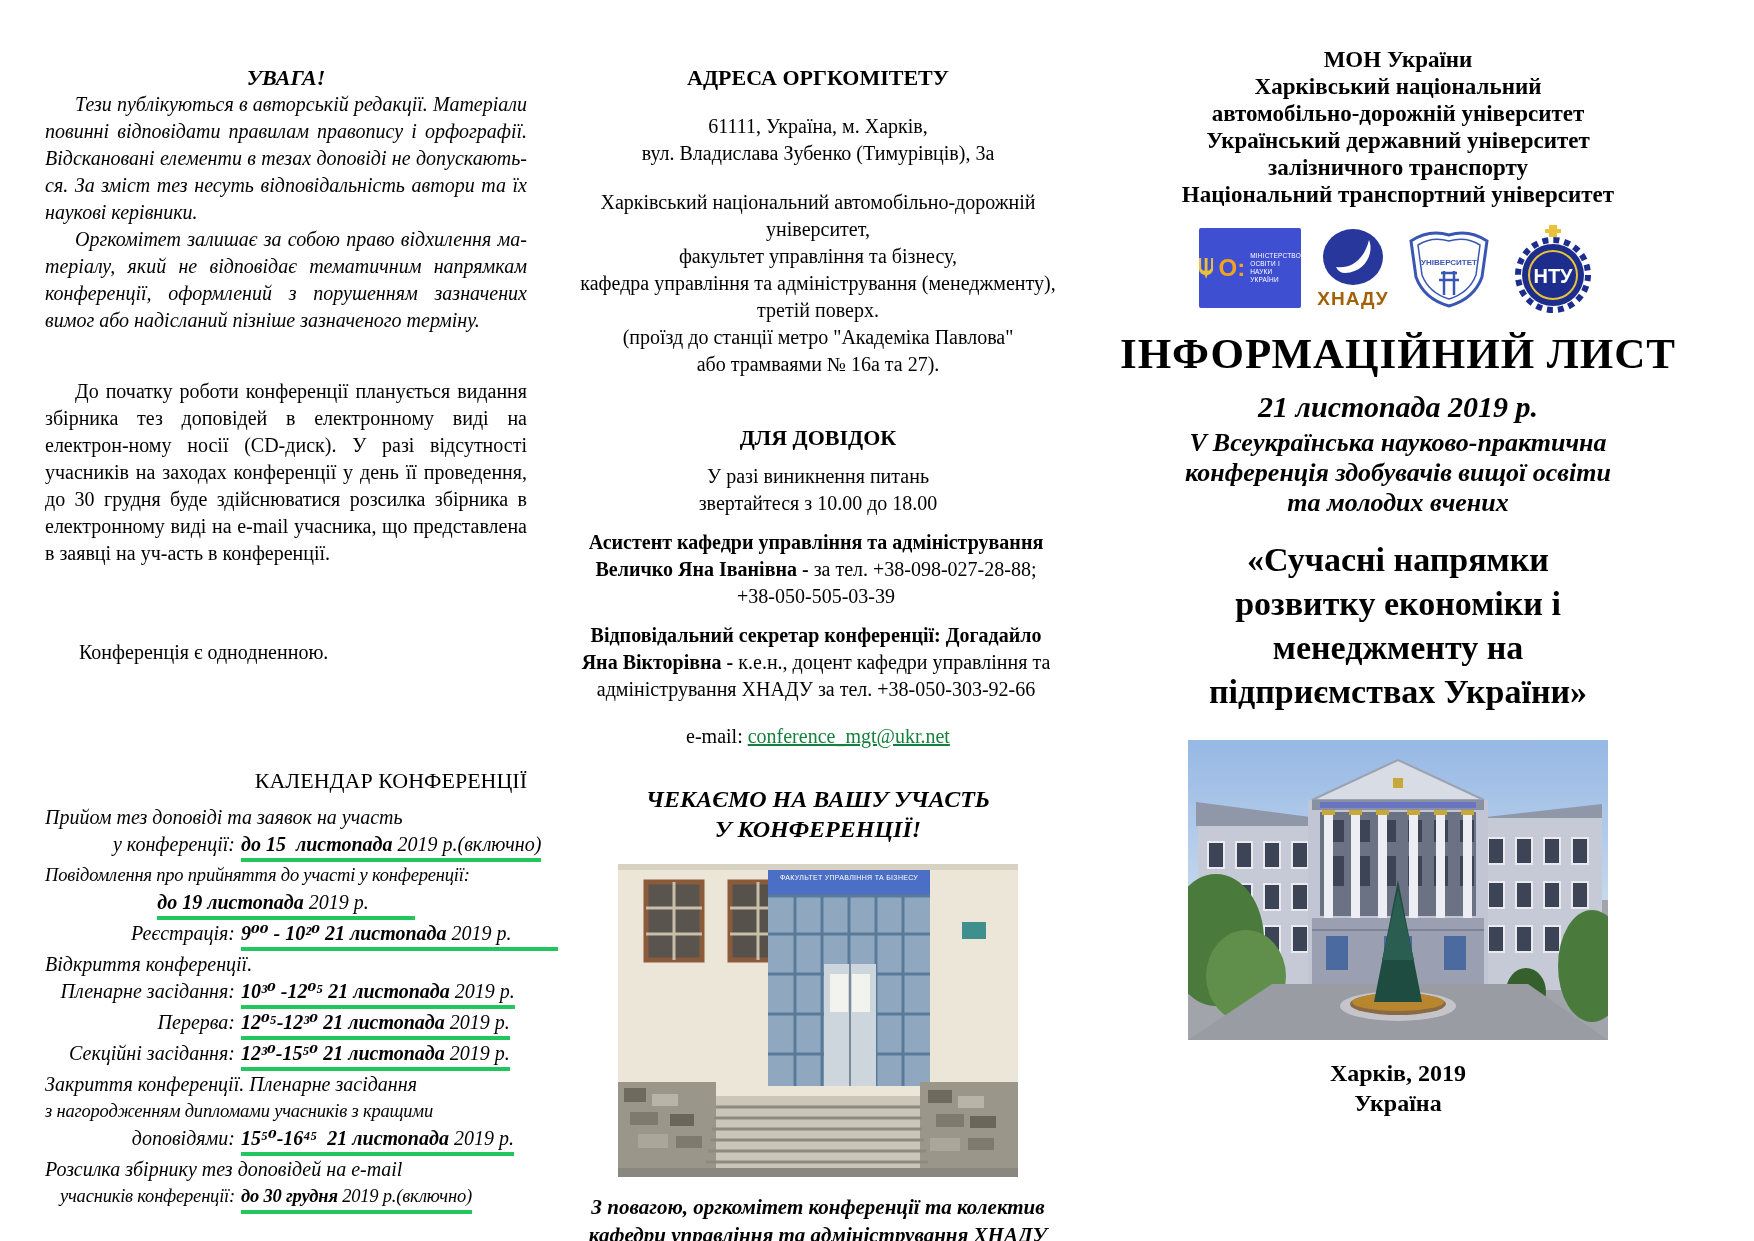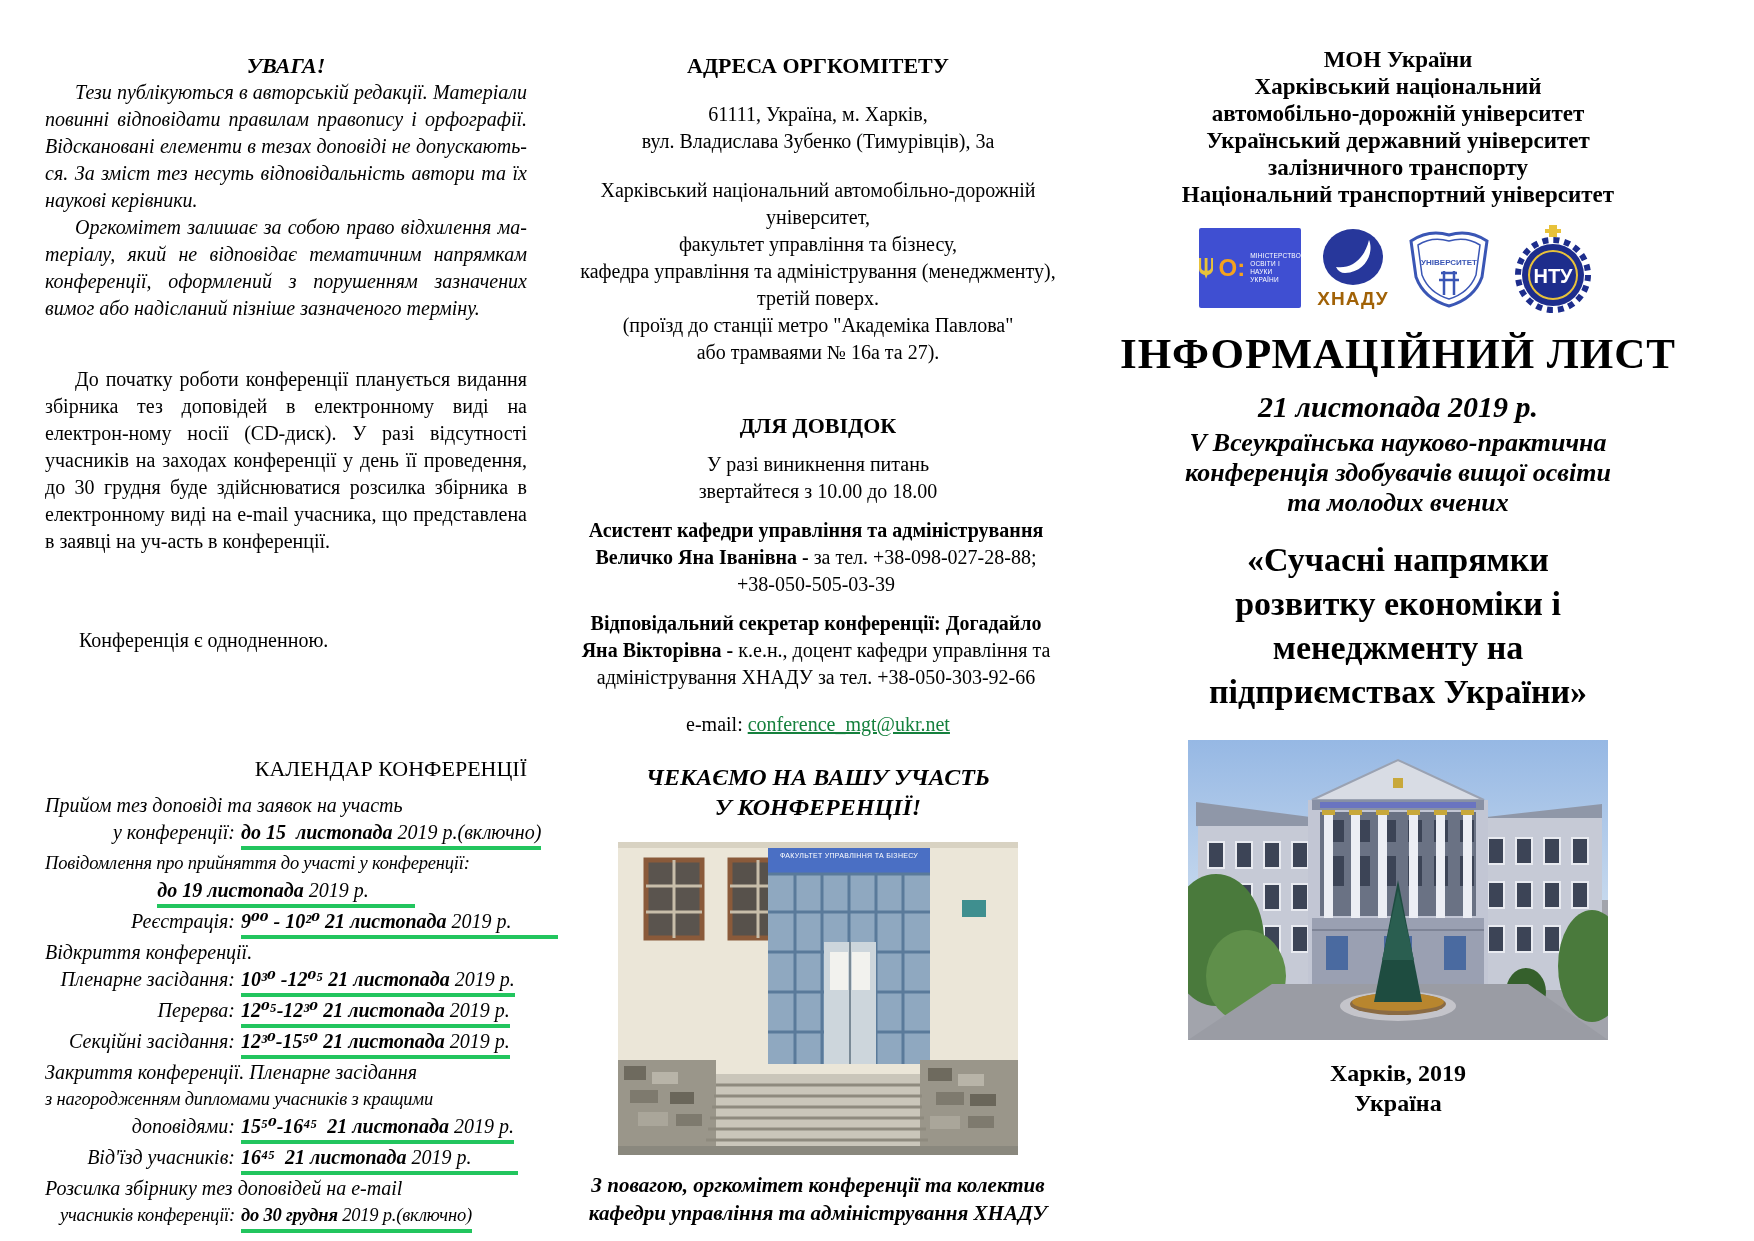--- a/index.html
+++ b/index.html
@@ -1,18 +1,18 @@
 <!DOCTYPE html>
 <html><head>
 <meta charset="utf-8">
 <style>
   html,body{margin:0;padding:0;background:#fff;}
   .page{position:relative;width:1754px;height:1241px;background:#fff;overflow:hidden;
         font-family:"Liberation Serif","DejaVu Serif",serif;color:#000;}
-  .col{position:absolute;top:52px;}
+  .col{position:absolute;top:64px;}
   .col-left{left:45px;width:482px;}
   .col-mid{left:578px;width:480px;}
   .col-right{left:1080px;top:46px;width:636px;text-align:center;}
 
   
   .attn-title{margin:0;text-align:center;font-size:22px;font-weight:bold;font-style:italic;line-height:27px;}
   .attn{margin:0;font-style:italic;font-size:20px;line-height:27px;text-align:justify;text-indent:30px;}
   .edition{margin:44px 0 0 0;font-size:20px;line-height:27px;text-align:justify;text-indent:30px;}
   .oneday{margin:72px 0 0 0;padding-left:34px;font-size:20px;line-height:27px;}
   .cal-title{margin:100px 0 8px 0;text-align:right;font-size:22px;font-weight:normal;line-height:30px;}
@@ -31,21 +31,21 @@
   .mid-title{margin:0;text-align:center;font-size:22px;font-weight:bold;line-height:27px;}
   .line-block{text-align:center;font-size:20px;line-height:27px;}
   .addr{margin-top:22px;}
   .orgs{margin-top:22px;}
   .help-title{margin-top:46px;}
   .help{margin-top:12px;}
   .contact{margin:12px 4px 0 0;text-align:center;font-size:20px;line-height:27px;white-space:pre-line;}
   .contact b{font-weight:bold;}
   .email-row{margin:20px 0 0 0;text-align:center;font-size:20px;line-height:27px;}
   .email-link{color:#15803d;text-decoration:underline;}
-  .waiting{margin-top:24px;text-align:center;font-weight:bold;font-style:italic;font-size:24px;line-height:30px;}
+  .waiting{margin-top:34px;text-align:center;font-weight:bold;font-style:italic;font-size:24px;line-height:30px;}
   .photo-mid{position:relative;margin:20px auto 0;width:400px;height:313px;}
   .photo-mid svg{display:block;}
   .mid-sign{position:absolute;left:152px;top:9px;width:158px;text-align:center;color:#fff;
             font-family:"Liberation Sans","DejaVu Sans",sans-serif;font-size:7px;line-height:9px;letter-spacing:.3px;}
   .closing{margin-top:16px;text-align:center;font-weight:bold;font-style:italic;font-size:21px;line-height:28px;}
 
   
   .ministry{font-weight:bold;font-size:23px;line-height:27px;}
   .logos{display:flex;justify-content:center;align-items:center;gap:16px;margin-top:14px;height:92px;}
   .logo-mon{width:102px;height:80px;background:#3f4fd2;border-radius:2px;display:flex;align-items:center;justify-content:center;gap:5px;}
@@ -128,24 +128,20 @@
         <div class="cal-row tight">
           <span class="lab">з нагородженням дипломами учасників з кращими</span>
 
         </div>
 
         <div class="cal-row has-val">
           <span class="lab">доповідями:</span>
           <span class="val"><b>15⁵⁰-16⁴⁵  21 листопада</b><span> 2019 р.</span></span>
         </div>
 
-        <div class="cal-row trail has-val">
-          <span class="lab">Від'їзд учасників:</span>
-          <span class="val"><b>16⁴⁵  21 листопада</b><span> 2019 р.</span></span>
-        </div>
 
         <div class="cal-row">
           <span class="lab">Розсилка збірнику тез доповідей на e-mail</span>
 
         </div>
 
         <div class="cal-row tight has-val">
           <span class="lab">учасників конференції:</span>
           <span class="val"><b>до 30 грудня</b><span> 2019 р.(включно)</span></span>
         </div>

